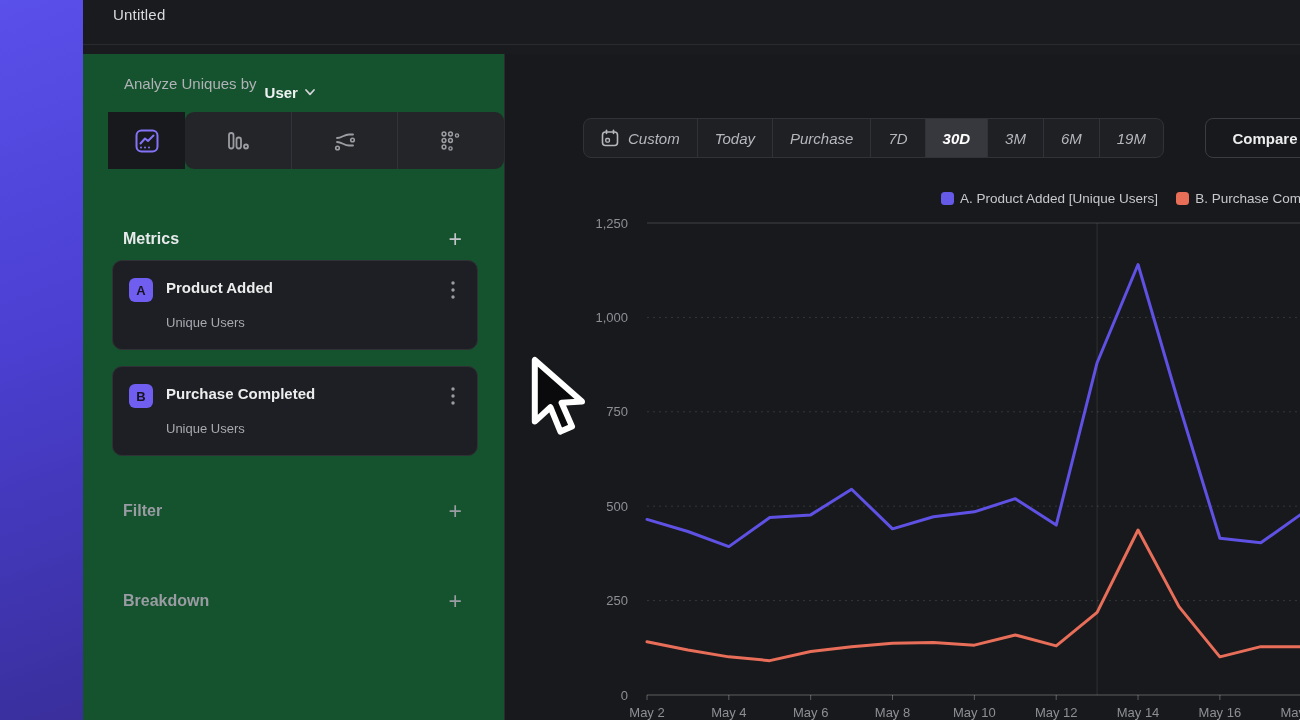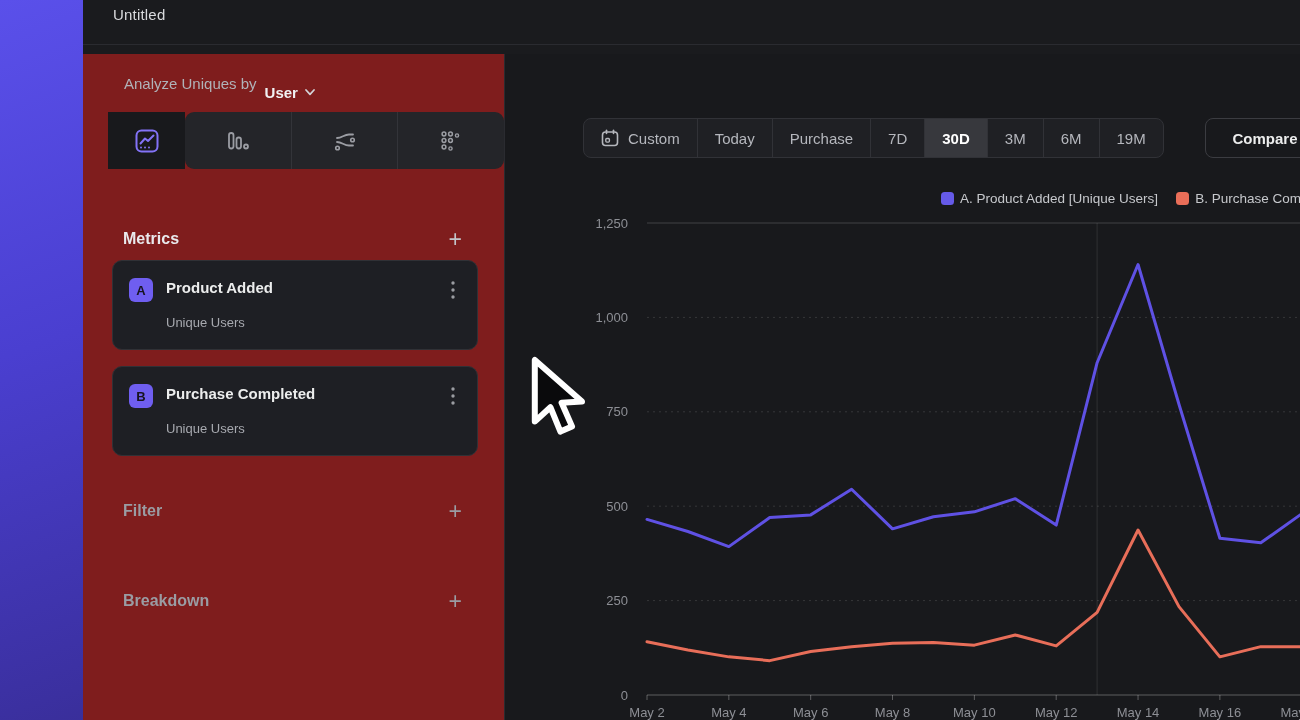--- a/index.html
+++ b/index.html
@@ -10,21 +10,21 @@
     position:relative;
     -webkit-font-smoothing:antialiased;
   }
   .window { position:absolute; left:83px; top:0; right:0; bottom:0; background:#1a1b1e; }
   .topbar { position:absolute; left:0; top:0; right:0; height:45px; border-bottom:1px solid #2a2b30; background:#1a1b1e; }
   .topbar .title { position:absolute; left:30px; top:6px; font-size:15px; font-weight:500; color:#d9dadd; letter-spacing:.2px; }
 
   .content { position:absolute; left:0; top:54px; right:0; bottom:0; display:flex; }
 
   
-  .sidebar { position:relative; width:422px; flex:0 0 422px; background:#7f1d1d; border-right:1px solid #2a2b30; }
+  .sidebar { position:relative; width:422px; flex:0 0 422px; background:#14532d; border-right:1px solid #2a2b30; }
   .analyze-row { position:absolute; left:0; top:0; right:0; height:58px; display:flex; align-items:center; padding-left:41px; gap:8px; }
   .analyze-label { font-size:15px; color:#b0b2b8; }
   .analyze-value { font-size:15px; font-weight:700; color:#f0f1f3; display:flex; align-items:center; gap:7px; cursor:pointer;margin-top:18px; }
   .chev { width:10px; height:7px; }
 
   .tabbar { position:absolute; left:25px; top:58px; right:0; height:57px; display:flex; }
   .tab-selected { width:77px; height:57px; display:flex; align-items:center; justify-content:center; background:#18191c; }
   .tab-group { flex:1; height:57px; background:#242529; border-radius:9px; display:flex; overflow:hidden; }
   .tab-group .tab { flex:1; display:flex; align-items:center; justify-content:center; }
   .tab-group .tab + .tab { border-left:1px solid #333439; }
@@ -39,21 +39,21 @@
   .metric-card { position:absolute; left:29px; width:366px; height:90px; background:#1e1f24; border:1px solid #303136; border-radius:10px; cursor:pointer; }
   .badge { position:absolute; left:16px; top:17px; width:24px; height:24px; border-radius:6px; display:flex; align-items:center; justify-content:center; font-size:13px; font-weight:700; color:#17141f; }
   .m-title { position:absolute; left:53px; top:18px; font-size:15px; font-weight:600; color:#eceded; }
   .m-sub { position:absolute; left:53px; top:54px; font-size:13px; color:#a7a9af; }
   .kebab { position:absolute; right:14px; top:18px; width:20px; height:22px; display:flex; align-items:center; justify-content:center; cursor:pointer; }
 
   
   .main { position:relative; flex:1; background:#18191c; overflow:hidden; }
 
   .range-bar { position:absolute; left:78px; top:64px; height:40px; display:flex; align-items:stretch; background:#1f2024; border:1px solid #313237; border-radius:8px; overflow:hidden; }
-  .seg { display:flex; align-items:center; justify-content:center; font-size:15px; color:#b5b7bd; padding:0 17px; cursor:pointer; white-space:nowrap; }
+  .seg { display:flex; align-items:center; justify-content:center; font-size:15px; color:#b5b7bd; padding:0 17px; cursor:pointer; white-space:nowrap;font-style:italic; }
   .seg + .seg { border-left:1px solid #313237; }
   .seg.sel { background:#37383d; color:#ffffff; font-weight:700; }
   .seg .cal { width:18px; height:18px; margin-right:9px; }
   .compare-btn { position:absolute; left:700px; top:64px; height:40px; width:120px; border:1px solid #3b3c41; border-radius:8px; display:flex; align-items:center; justify-content:center; font-size:15px; font-weight:700; color:#eceded; cursor:pointer; }
 
   .legend { position:absolute; left:436px; top:137px; display:flex; gap:18px; white-space:nowrap; }
   .leg-item { display:flex; align-items:center; gap:6px; }
   .leg-swatch { width:13px; height:13px; border-radius:3.5px; flex:0 0 13px; }
   .leg-label { font-size:13.5px; color:#c6c8cc; }
 

